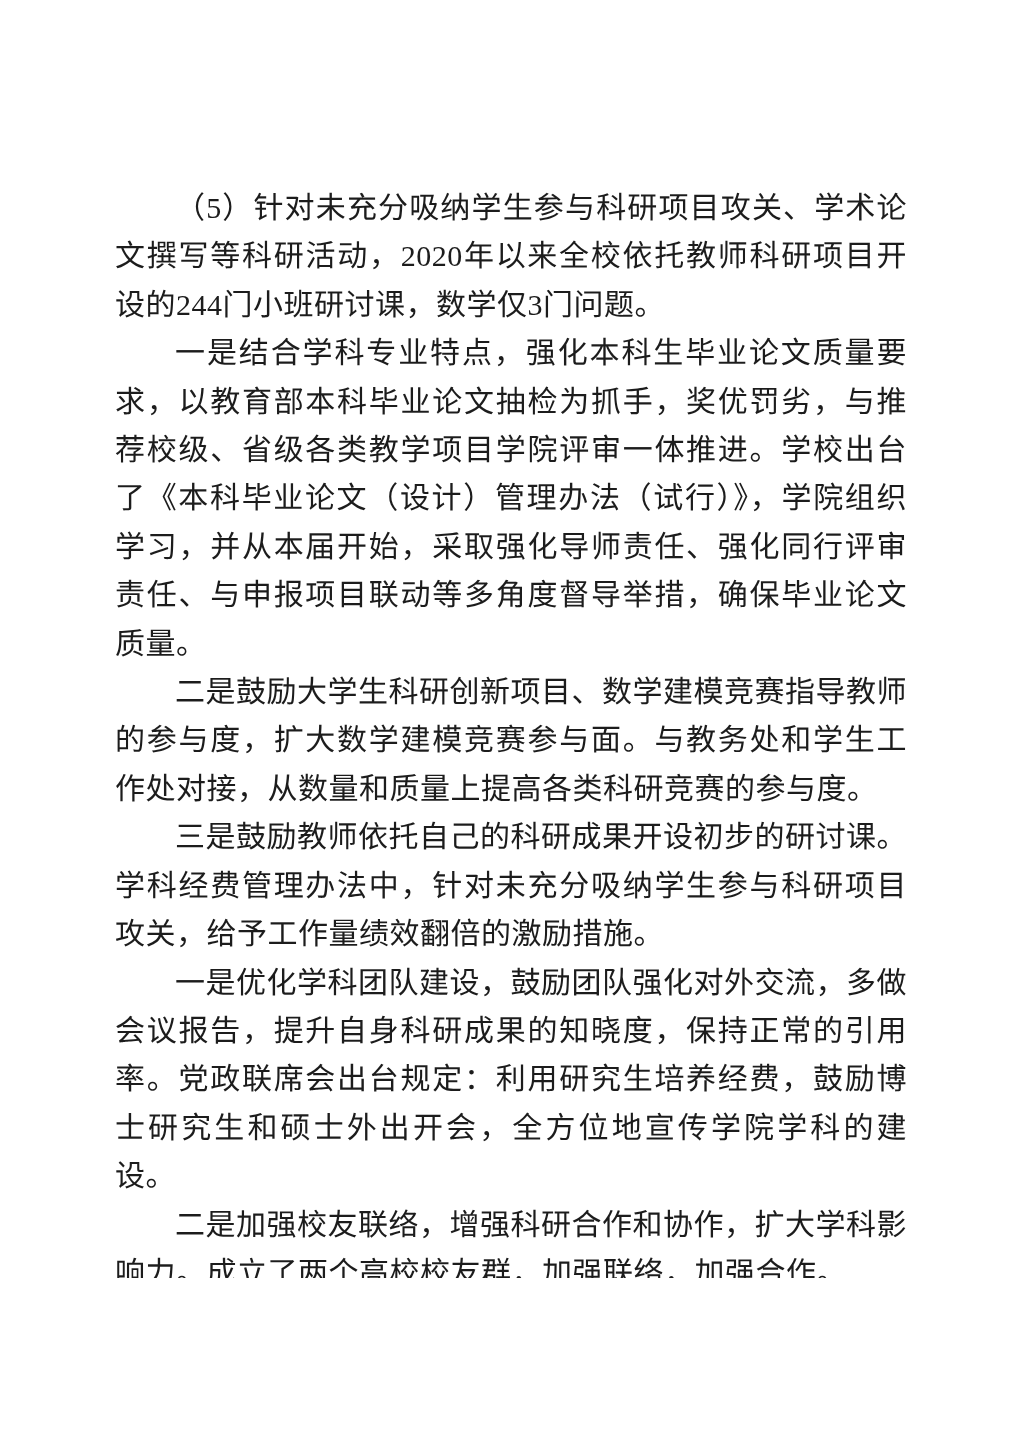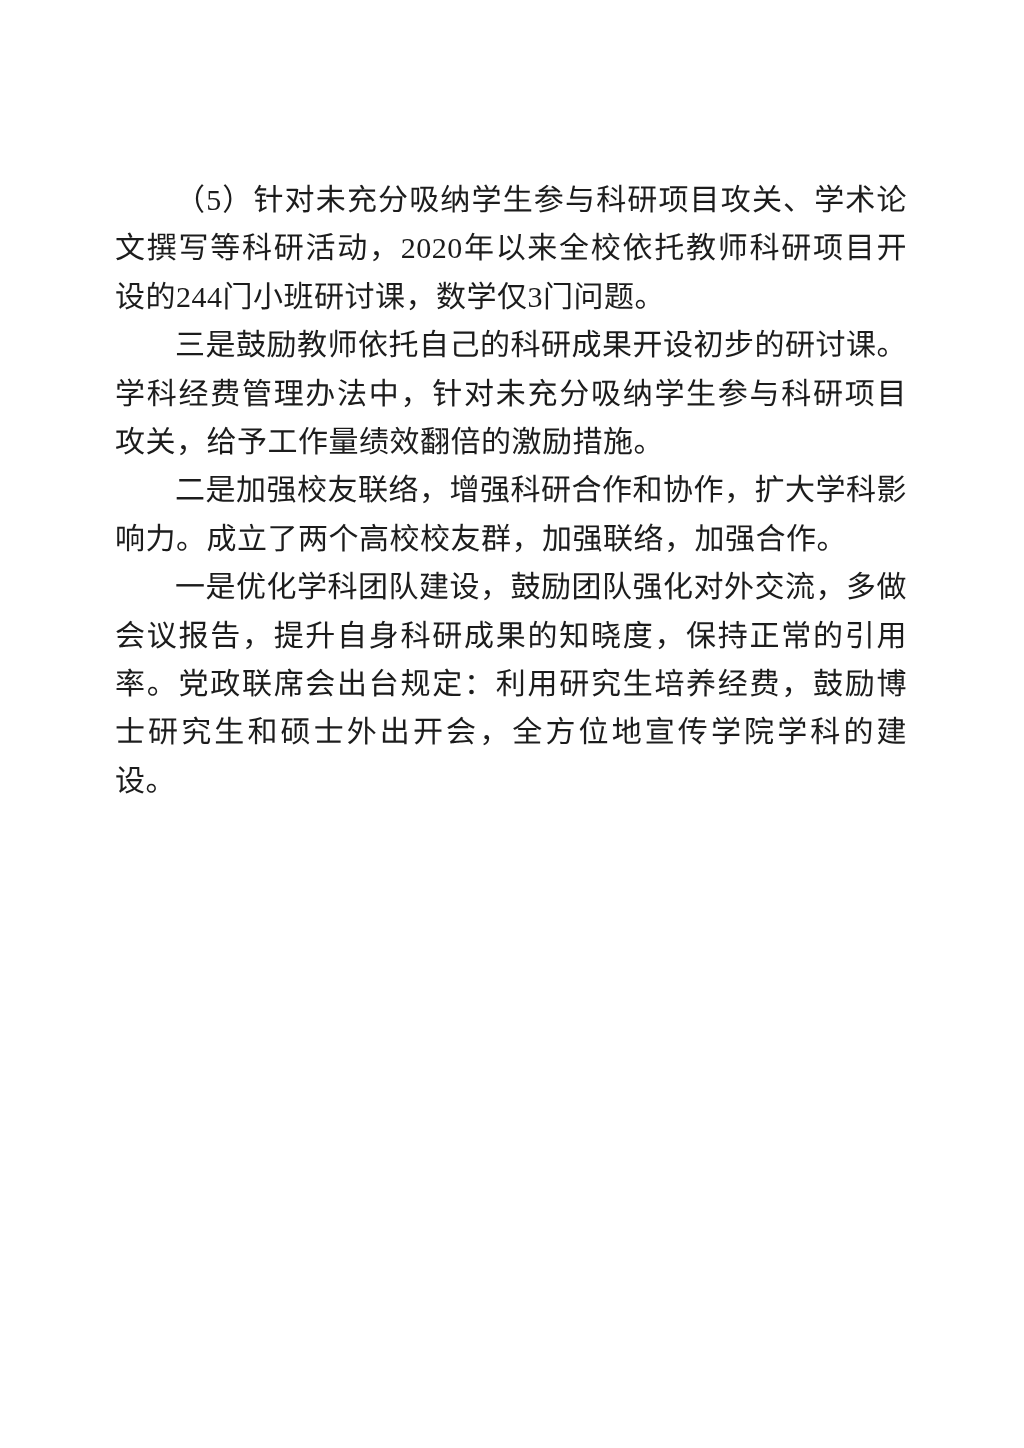--- a/index.html
+++ b/index.html
@@ -5,21 +5,21 @@
 <style>
   html, body {
     margin: 0;
     padding: 0;
     background: #ffffff;
   }
   .page {
     position: relative;
     width: 1024px;
     height: 1262px;
-    margin: 8px auto;
+    margin: 16px auto;
     background: #ffffff;
     overflow: hidden;
     font-family: "Liberation Serif", "DejaVu Serif", serif;
   }
   .body-text {
     position: absolute;
     left: 115px;
     top: 168px;
     width: 792px;
   }
@@ -50,22 +50,24 @@
     font-family: Liberation Mono, monospace;
   }
 </style>
 </head>
 <body>
 
 <div class="page">
 
   <div class="body-text">
     <p class="para">（5）针对未充分吸纳学生参与科研项目攻关、学术论文撰写等科研活动，2020年以来全校依托教师科研项目开设的244门小班研讨课，数学仅3门问题。</p>
+    <p class="para">一是结合学科专业特点，强化本科生毕业论文质量要求，以教育部本科毕业论文抽检为抓手，奖优罚劣，与推荐校级、省级各类教学项目学院评审一体推进。学校出台了《本科毕业论文（设计）管理办法（试行）》，学院组织学习，并从本届开始，采取强化导师责任、强化同行评审责任、与申报项目联动等多角度督导举措，确保毕业论文质量。</p>
+    <p class="para">二是鼓励大学生科研创新项目、数学建模竞赛指导教师的参与度，扩大数学建模竞赛参与面。与教务处和学生工作处对接，从数量和质量上提高各类科研竞赛的参与度。</p>
     <p class="para">三是鼓励教师依托自己的科研成果开设初步的研讨课。学科经费管理办法中，针对未充分吸纳学生参与科研项目攻关，给予工作量绩效翻倍的激励措施。</p>
+    <p class="para">一是优化学科团队建设，鼓励团队强化对外交流，多做会议报告，提升自身科研成果的知晓度，保持正常的引用率。党政联席会出台规定：利用研究生培养经费，鼓励博士研究生和硕士外出开会，全方位地宣传学院学科的建设。</p>
     <p class="para">二是加强校友联络，增强科研合作和协作，扩大学科影响力。成立了两个高校校友群，加强联络，加强合作。</p>
-    <p class="para">一是优化学科团队建设，鼓励团队强化对外交流，多做会议报告，提升自身科研成果的知晓度，保持正常的引用率。党政联席会出台规定：利用研究生培养经费，鼓励博士研究生和硕士外出开会，全方位地宣传学院学科的建设。</p>
   </div>
 
   <div class="footer">
     <span class="page-number">— 16 —</span>
   </div>
 
 </div>
 
 </body></html>

